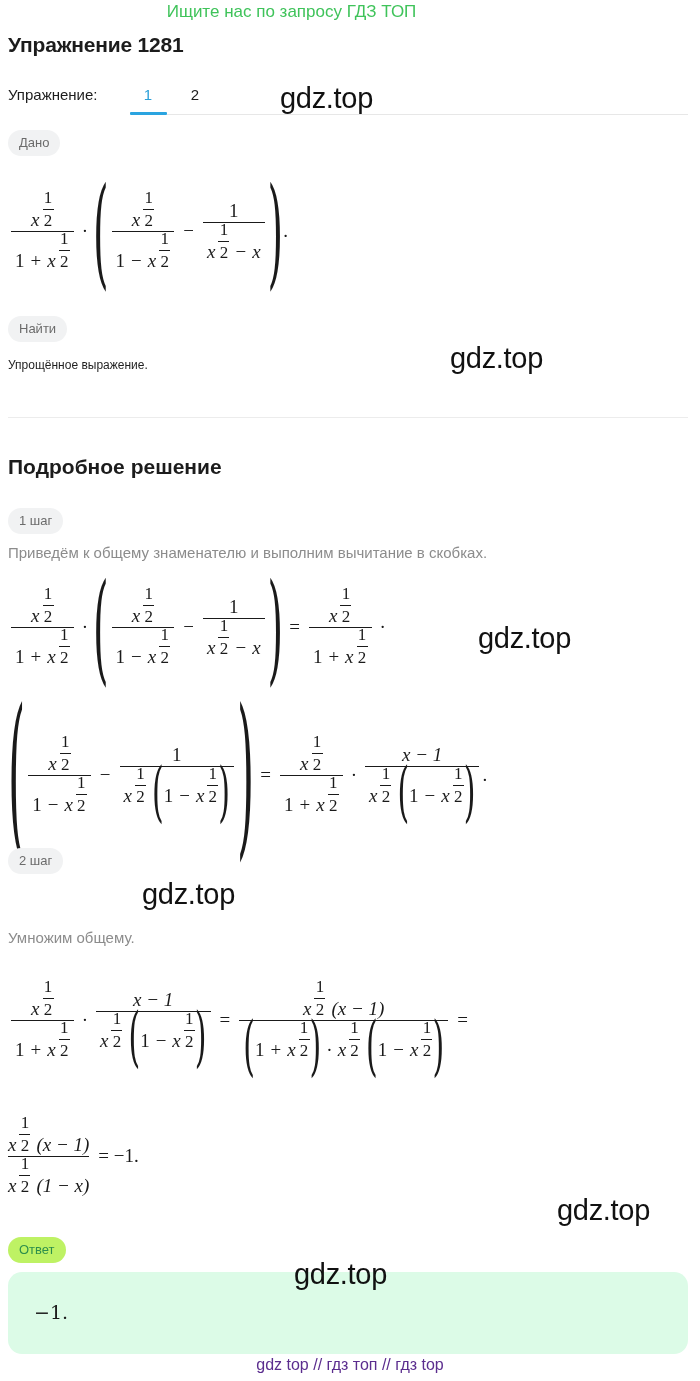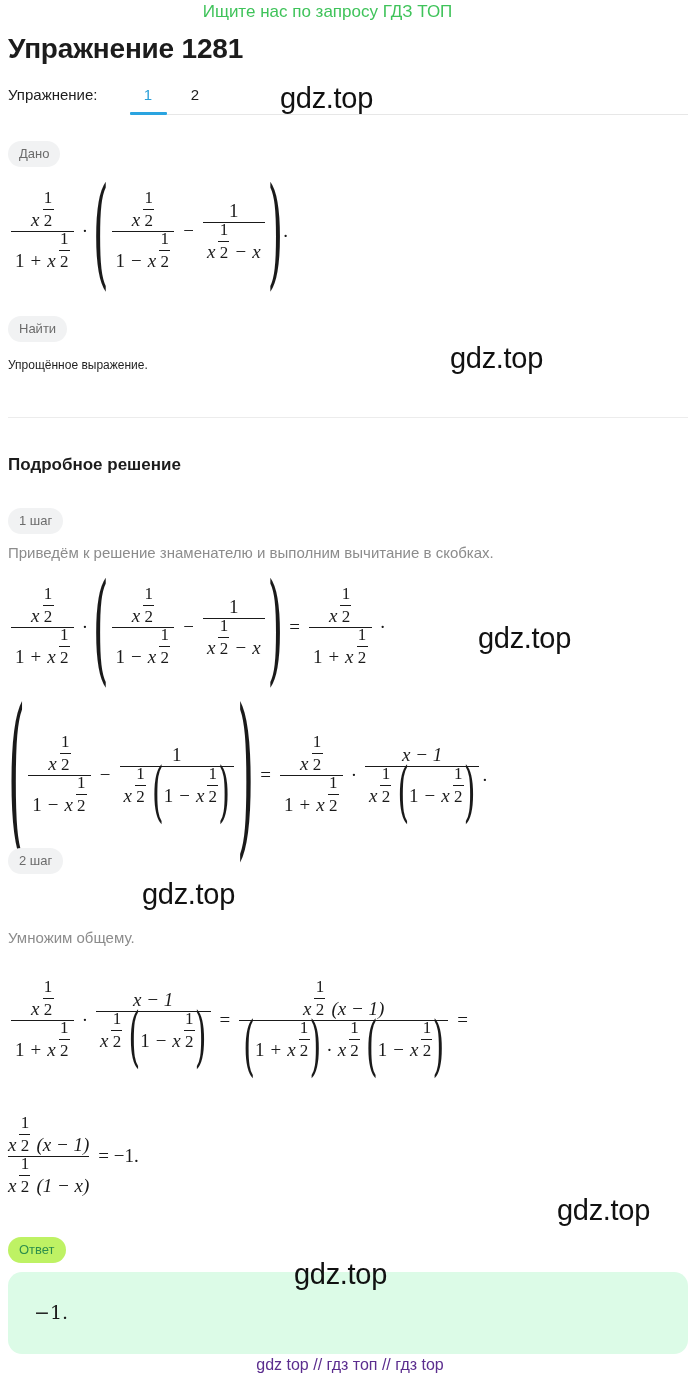--- a/index.html
+++ b/index.html
@@ -1,38 +1,38 @@
 <!DOCTYPE html>
 <html><head>
 <meta charset="utf-8">
 <style>
   * { box-sizing: border-box; margin: 0; padding: 0; }
   html, body { width: 700px; height: 1381px; background: #ffffff; overflow: hidden; }
   body { position: relative; font-family: "Liberation Sans", sans-serif; color: #1a1a1a; }
 
   .abs { position: absolute; }
 
-  .top-banner { left: 0; top: 2px; width: 583px; text-align: center; color: #3fc35a; font-size: 17px; margin-left: 36px; }
-  .title { left: 8px; top: 33px; font-size: 28px; font-weight: bold; color: #1c1c1c; letter-spacing: -0.2px; text-align: right; }
+  .top-banner { left: 0; top: 2px; width: 583px; text-align: center; color: #3fc35a; font-size: 17px; }
+  .title { left: 8px; top: 33px; font-size: 21px; font-weight: bold; color: #1c1c1c; letter-spacing: -0.2px; text-align: right; }
 
   .subtasks { left: 8px; top: 86px; font-size: 15px; color: #1c1c1c; }
   .tab { position: absolute; top: 86px; font-size: 15px; width: 36px; text-align: center; }
   .tab-1 { left: 130px; color: #2a9fd8; }
   .tab-2 { left: 177px; color: #1c1c1c; }
   .tab-underline { left: 130px; top: 112px; width: 37px; height: 3px; background: #2aa4e0; border-radius: 1px; }
   .tabs-rule { left: 167px; top: 114px; width: 521px; height: 1px; background: #e7e7e7; }
 
   .pill { position: absolute; height: 26px; line-height: 26px; padding: 0 11px; border-radius: 13px; background: #f1f2f3; color: #6b6b6b; font-size: 13px; }
   .pill.green { background: #bef264; color: #2d8f4c; }
 
   .plain-text { font-size: 12px; color: #1f1f1f; }
   .gray-text { font-size: 15px; color: #8c8c8c; }
 
   .section-rule { left: 8px; top: 417px; width: 680px; height: 1px; background: #ececec; }
-  .section-title { left: 8px; top: 455px; font-size: 17px; font-weight: bold; color: #1c1c1c; }
+  .section-title { left: 8px; top: 455px; font-size: 21px; font-weight: bold; color: #1c1c1c; }
 
   .wm { position: absolute; font-family: "Liberation Sans", sans-serif; font-size: 29px; color: #111; letter-spacing: -0.3px; }
 
   .answer-box { left: 8px; top: 1272px; width: 680px; height: 82px; background: #dcfbe7; border-radius: 14px; }
   .answer-val { left: 34px; top: 1301px; font-family: "DejaVu Serif", serif; font-size: 19px; color: #1a1a1a; }
 
   .footer { left: 0; top: 1356px; width: 700px; text-align: center; font-size: 16px; color: #5b2d8e; }
 
   
   .math { position: absolute; font-family: "Liberation Serif", "DejaVu Serif", serif; font-size: 19px; color: #1a1a1a; display: flex; align-items: center; white-space: nowrap; }
@@ -52,21 +52,21 @@
 
 <div class="abs top-banner">Ищите нас по запросу ГДЗ ТОП</div>
 <h1 class="abs title">Упражнение 1281</h1>
 
 <div class="abs subtasks">Упражнение:</div>
 <div class="tab tab-1">1</div>
 <div class="tab tab-2">2</div>
 <div class="abs tab-underline"></div>
 <div class="abs tabs-rule"></div>
 
-<div class="pill" style="left:8px;top:141px;">Дано</div>
+<div class="pill" style="left:8px;top:130px;">Дано</div>
 
 <div class="math" style="left:8px;top:170px;height:122px;">
   <span class="frac">
     <span class="num">
         <span class="pow">
           <span class="it">x</span>
           <span class="exp">
             <span>1</span>
             <span class="ebar"></span>
             <span>2</span>
@@ -137,21 +137,21 @@
   <span>.</span>
 </div>
 
 <div class="pill" style="left:8px;top:316px;">Найти</div>
 <div class="abs plain-text" style="left:8px;top:358px;">Упрощённое выражение.</div>
 
 <div class="abs section-rule"></div>
 <h2 class="abs section-title">Подробное решение</h2>
 
 <div class="pill" style="left:8px;top:508px;text-align:center;">1 шаг</div>
-<div class="abs gray-text" style="left:8px;top:544px;">Приведём к решение знаменателю и выполним вычитание в скобках.</div>
+<div class="abs gray-text" style="left:8px;top:544px;">Приведём к общему знаменателю и выполним вычитание в скобках.</div>
 
 <div class="math" style="left:8px;top:566px;height:122px;">
   <span class="frac">
     <span class="num">
         <span class="pow">
           <span class="it">x</span>
           <span class="exp">
             <span>1</span>
             <span class="ebar"></span>
             <span>2</span>

